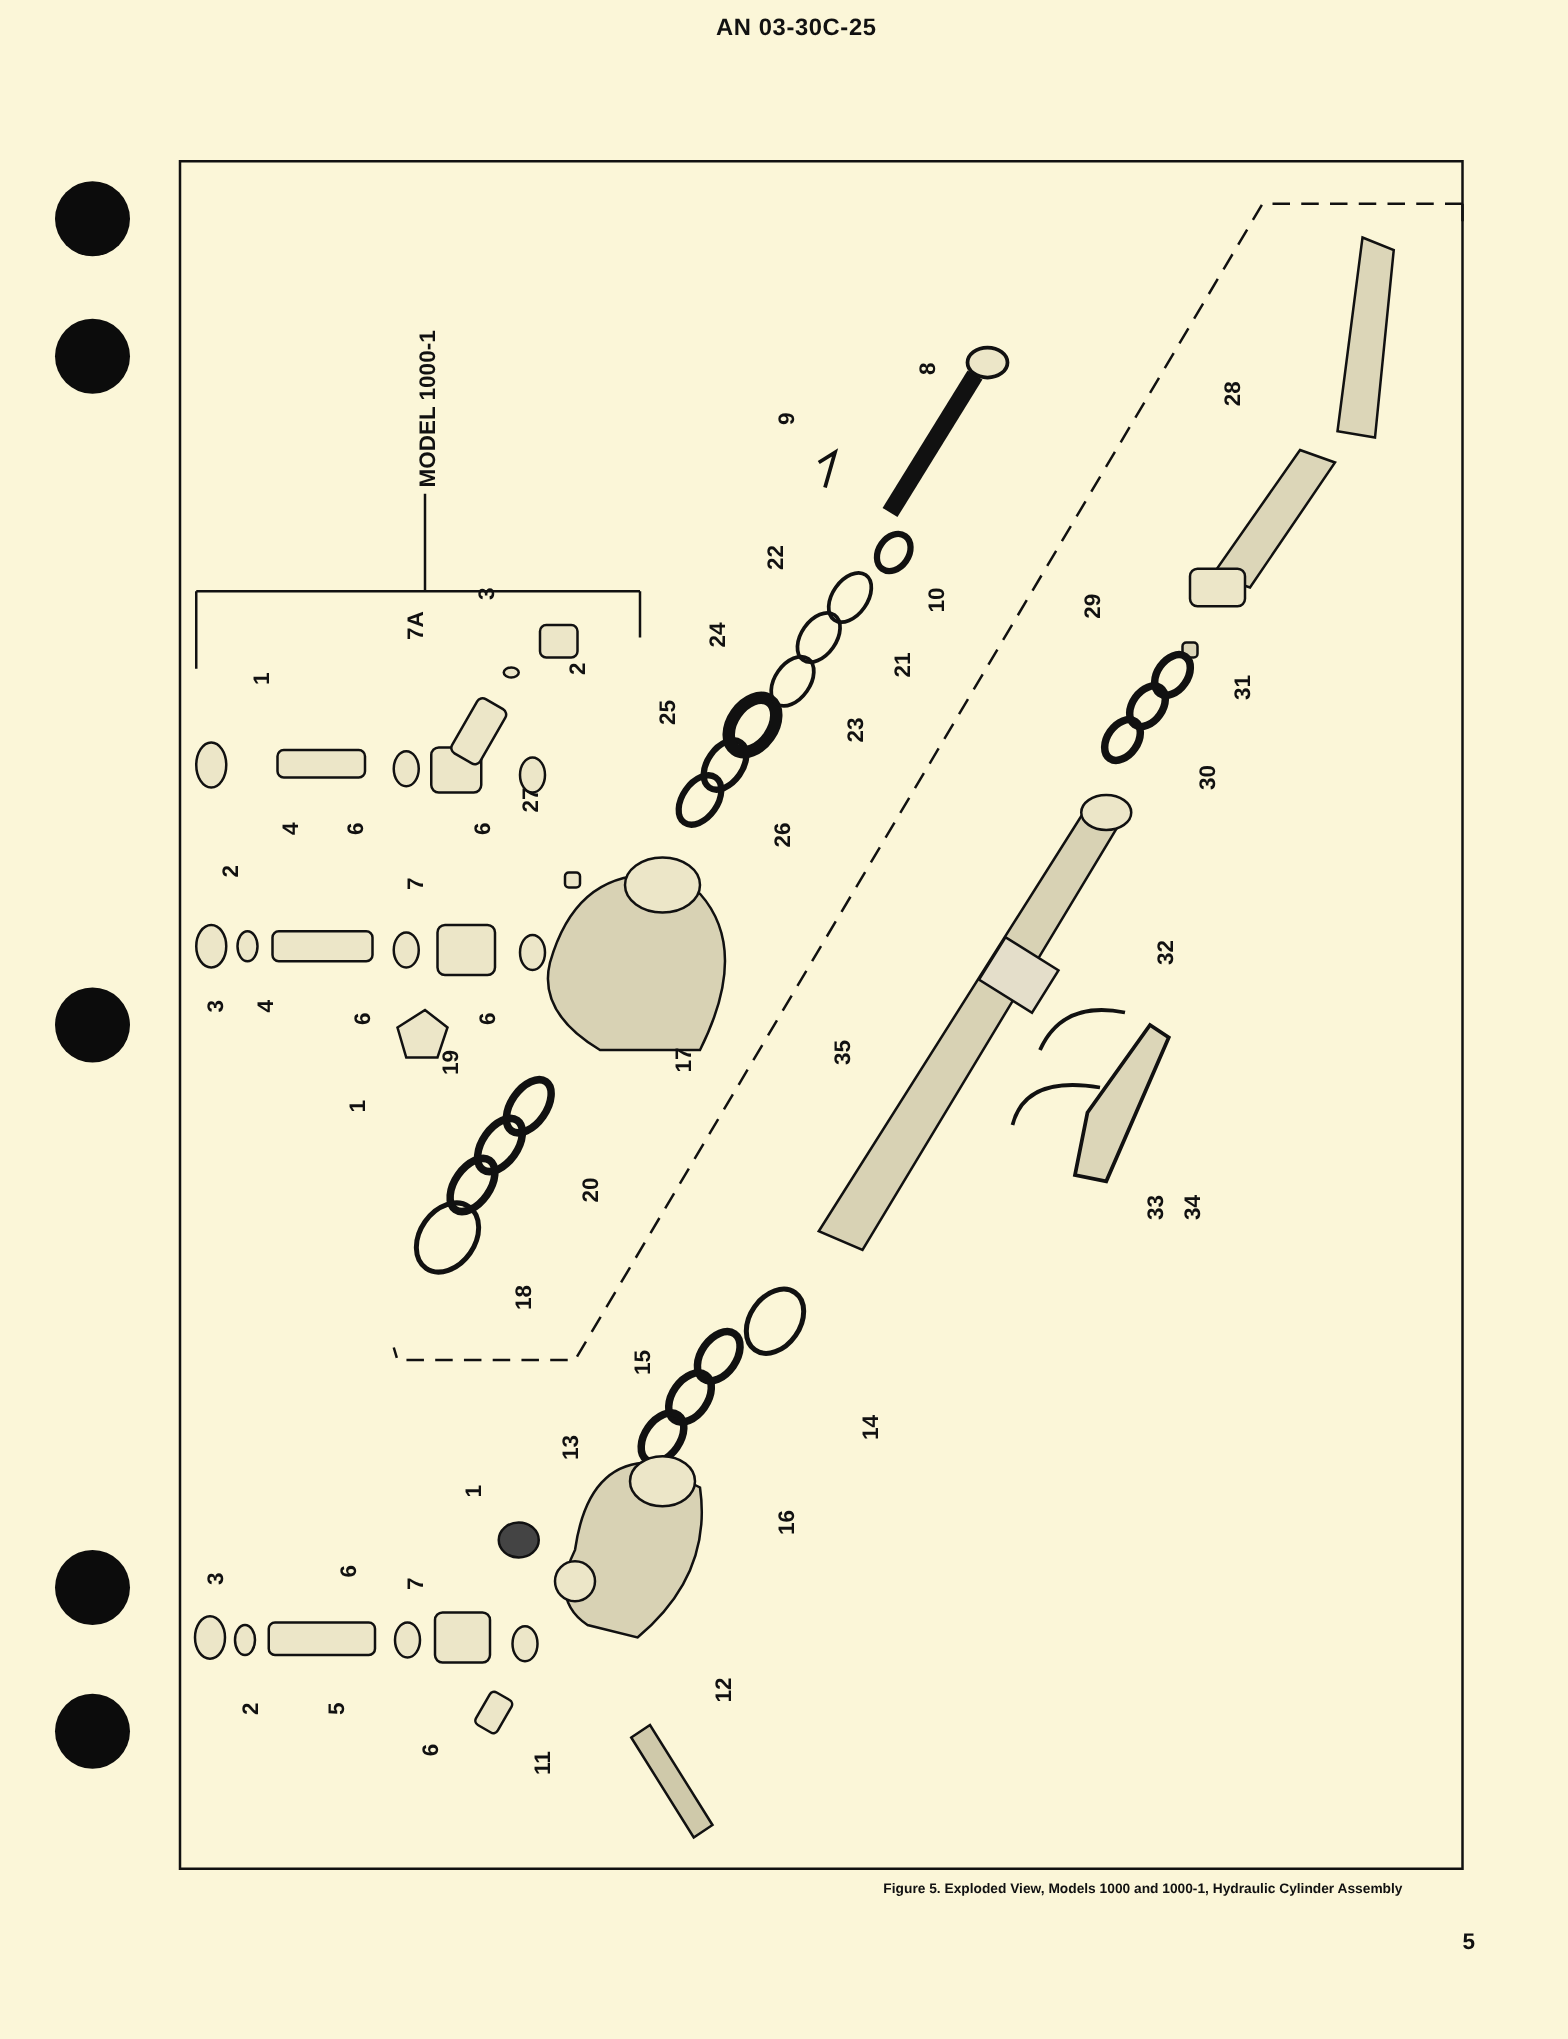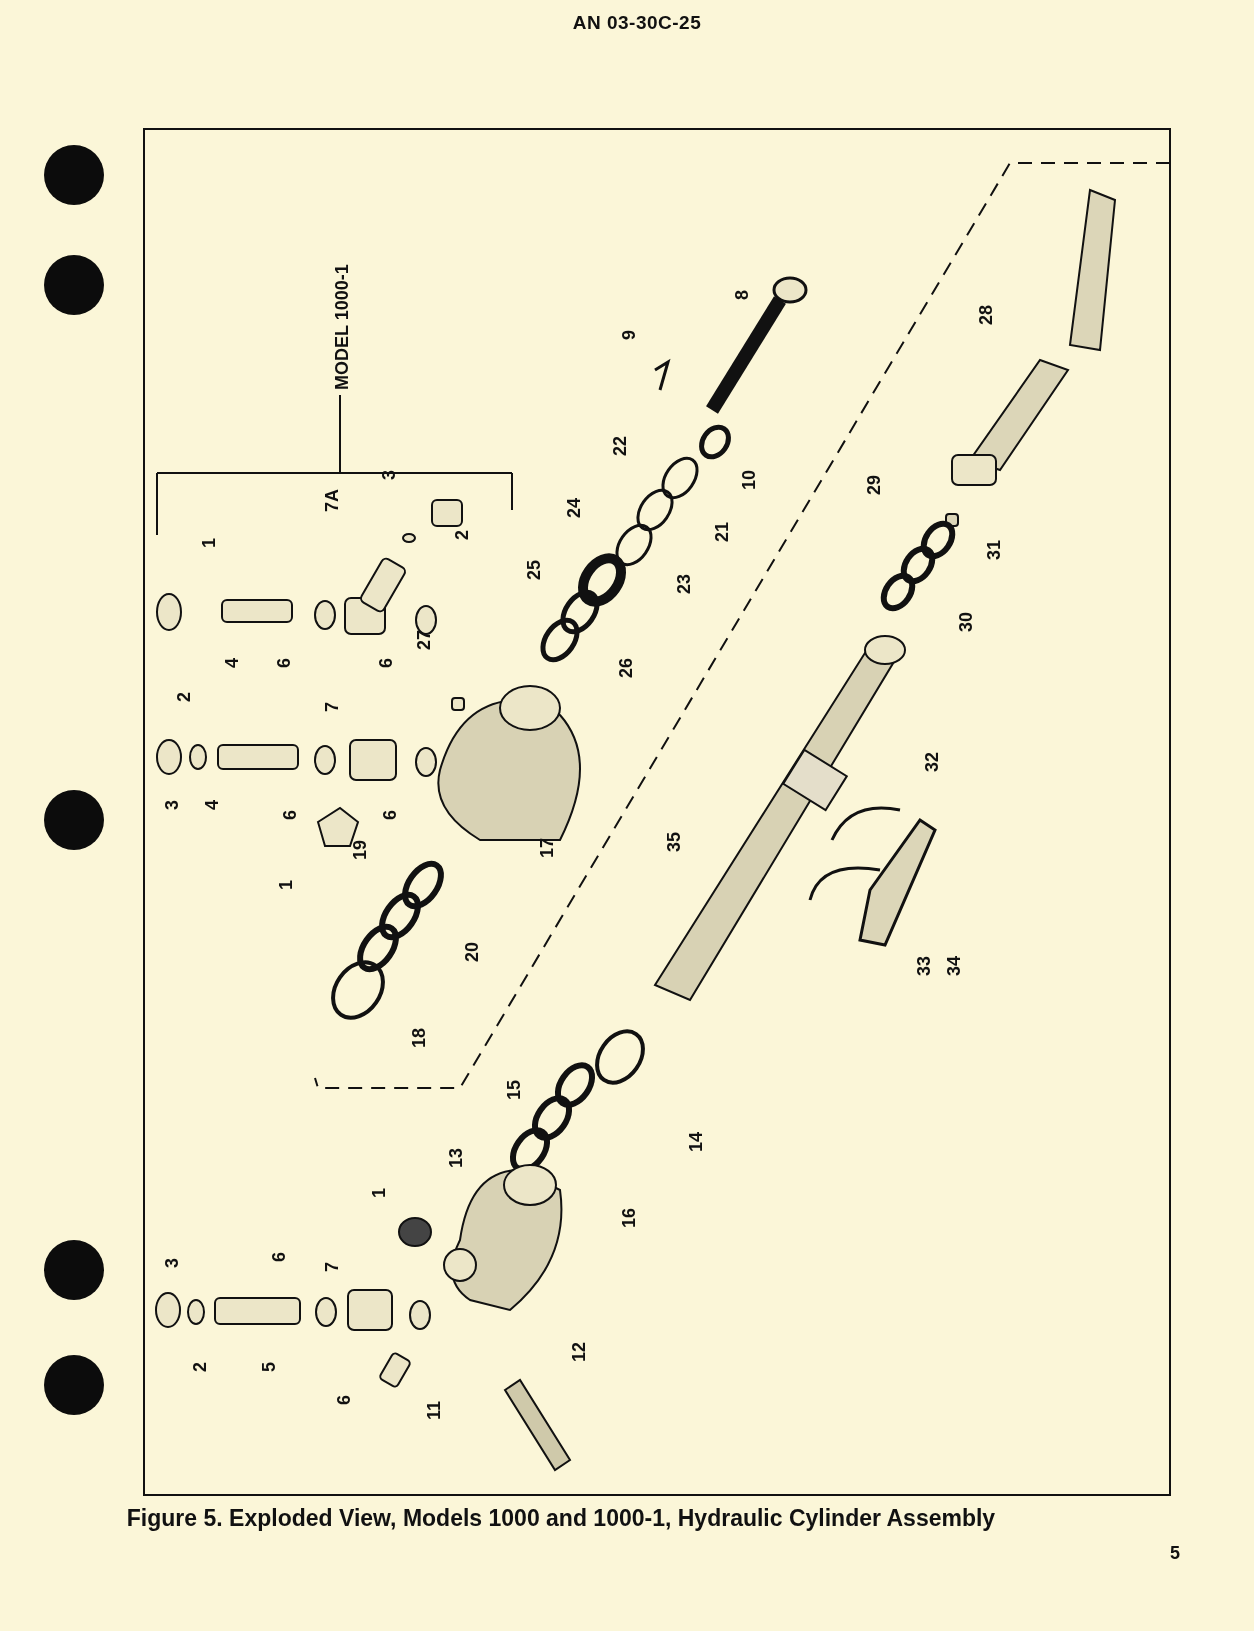--- a/index.html
+++ b/index.html
@@ -1,20 +1,20 @@
 <!DOCTYPE html>
 <html><head>
 <meta charset="utf-8">
 <style>
   html, body { margin:0; padding:0; }
   body { width:1254px; height:1631px; background:#fbf6d8; position:relative; overflow:hidden; font-family:"Liberation Sans", sans-serif; color:#111; }
   .header { position:absolute; top:12px; left:0; width:1254px; text-align:center; font-family:"Liberation Sans", sans-serif; font-weight:bold; font-size:19px; letter-spacing:0.5px;padding-left:10px; }
   .hole { position:absolute; left:44px; width:60px; height:60px; border-radius:50%; background:#0c0c0c; }
   .frame { position:absolute; left:143px; top:128px; width:1024px; height:1364px; border:2px solid #111; }
-  .caption { position:absolute; top:1505px; left:0; width:1122px; text-align:center; font-weight:bold; font-size:23px; }
+  .caption { position:absolute; top:1505px; left:0; width:1122px; text-align:right; font-weight:bold; font-size:11px; }
   .pagenum { position:absolute; top:1543px; left:1170px; font-weight:bold; font-size:18px; }
   svg text { font-family:"Liberation Sans", sans-serif; font-weight:bold; fill:#111; }
 </style>
 </head>
 <body>
 
 <div class="header">AN 03-30C-25</div>
 
 <div class="hole" style="top:145px"></div>
 <div class="hole" style="top:255px"></div>

